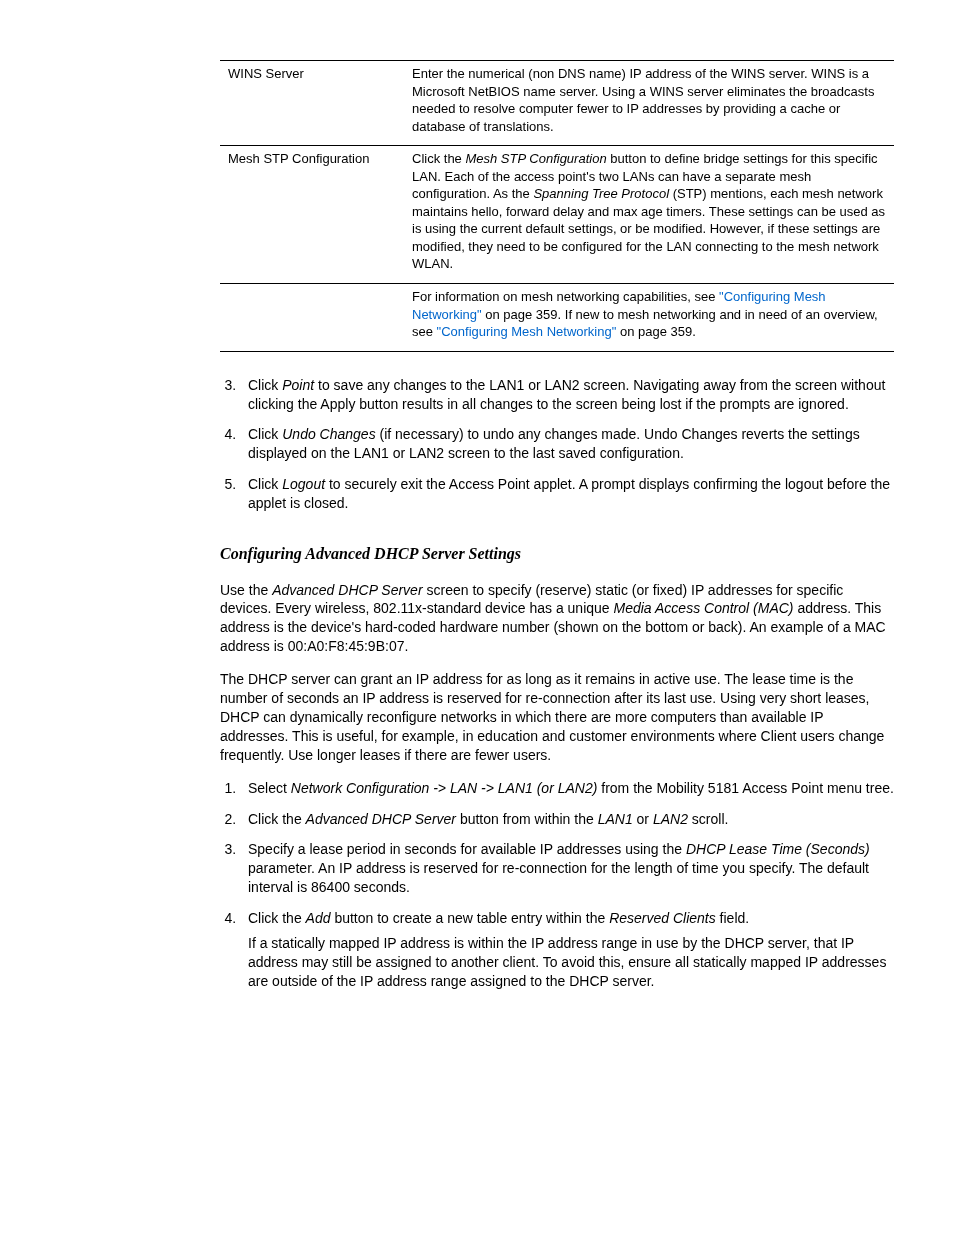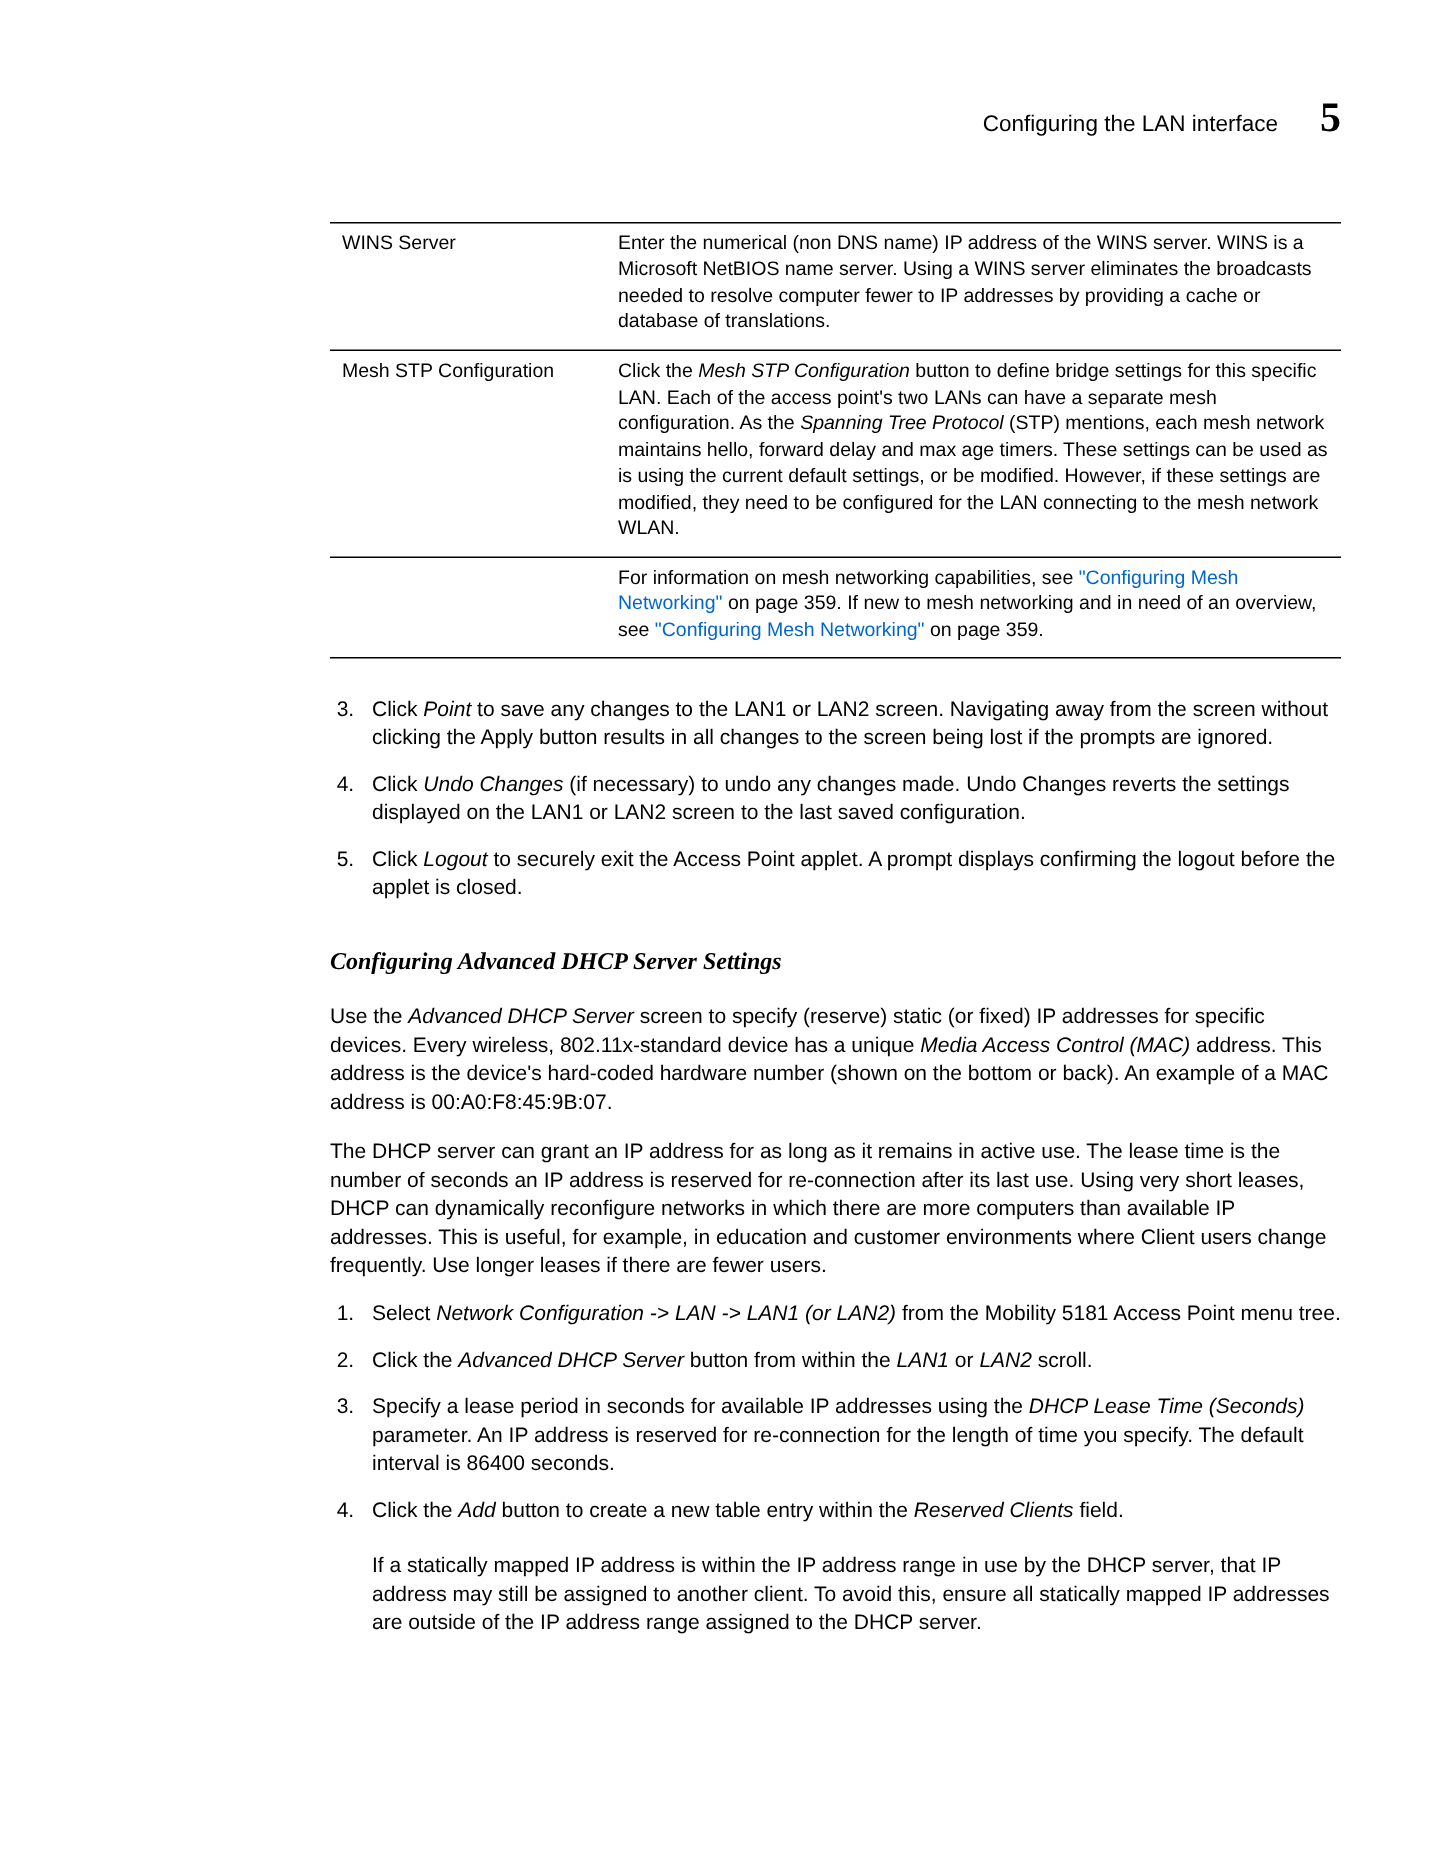--- a/index.html
+++ b/index.html
@@ -60,21 +60,21 @@
   }
   ol.steps, ol.steps2 {
     padding-left: 20px;
     margin: 0 0 18px 0;
   }
   ol.steps > li, ol.steps2 > li {
     margin-bottom: 12px;
     padding-left: 8px;
   }
   .subbody {
-    margin-top: 18px;
+    margin-top: 6px;
   }
   h2.section {
     font-family: Georgia, "Times New Roman", serif;
     font-style: italic;
     font-weight: 700;
     font-size: 16px;
     margin: 30px 0 16px 0;
   }
   p.body {
     margin: 0 0 14px 0;
@@ -83,24 +83,20 @@
   a.xref {
     color: #0066cc;
     text-decoration: none;
   }
 </style>
 </head>
 <body>
 
 <div class="page">
 
-  <div class="running-head">
-    <span class="title">Configuring the LAN interface</span>
-    <span class="chnum">5</span>
-  </div>
 
   <div class="content">
 
     <table class="defs">
       <tbody>
           <tr>
         <td class="term">WINS Server</td>
         <td>Enter the numerical (non DNS name) IP address of the WINS server. WINS is a Microsoft NetBIOS name server. Using a WINS server eliminates the broadcasts needed to resolve computer fewer to IP addresses by providing a cache or database of translations.</td>
       </tr>
       <tr>

